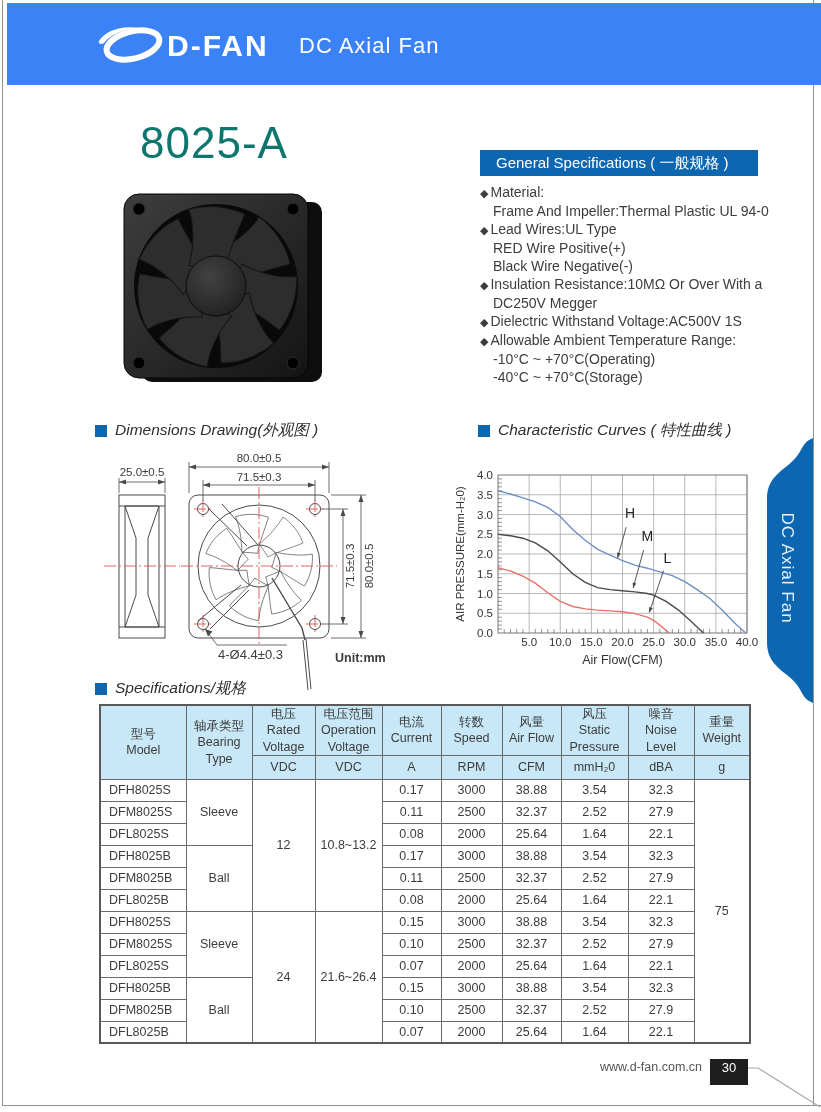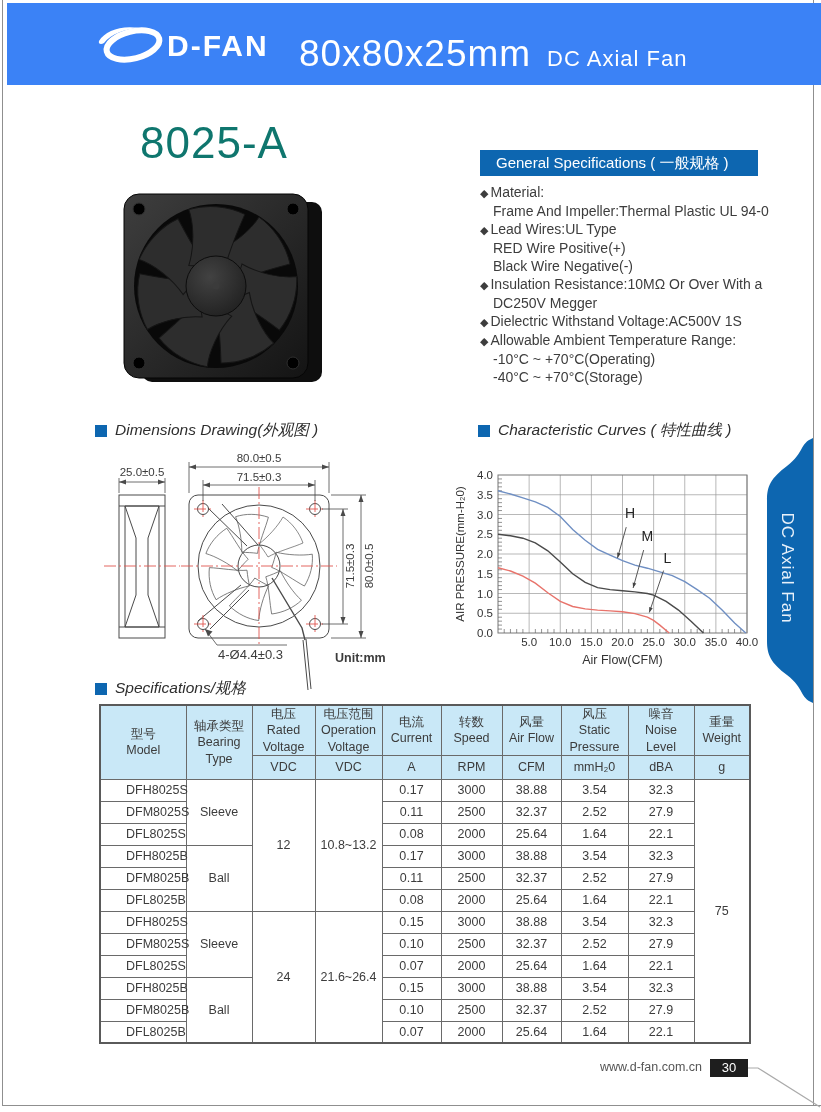--- a/index.html
+++ b/index.html
@@ -27,45 +27,44 @@
   .sq{width:12px;height:12px;background:#0d66b0;display:inline-block;}
   
   .tblwrap{position:absolute;left:99px;top:704px;}
   table.spec{border-collapse:collapse;table-layout:fixed;width:650px;border:2px solid #5a5a5a;}
   table.spec th,table.spec td{border:1px solid #6a6a6a;font-size:12.5px;color:#3c3c3c;
       text-align:center;padding:0 2px;font-weight:normal;}
   table.spec thead th{background:#c9e8f7;line-height:1.3;}
   table.spec thead tr:first-child{height:50px;}
   table.spec thead tr.units{height:24px;}
   table.spec tbody tr{height:22px;}
-  table.spec td.model{text-align:left;padding-left:25px;margin-left:19px;}
+  table.spec td.model{text-align:left;padding-left:8px;margin-left:19px;}
   
   .site{position:absolute;left:540px;top:1060px;width:162px;text-align:right;font-size:12.5px;color:#555;}
-  .pagebox{position:absolute;left:710px;top:1059px;width:38px;height:18px;background:#1e1e1e;color:#fff;
+  .pagebox{position:absolute;left:710px;top:1059px;width:38px;height:26px;background:#1e1e1e;color:#fff;
            font-size:13px;text-align:center;line-height:18px;}
   .tab{position:absolute;left:765px;top:438px;}
   svg text{font-family:"Liberation Sans",sans-serif;}
 </style>
 </head>
 <body>
 
 <div class="page">
 
   <div class="pborder" style="left:2px;top:0;width:1px;height:1105px"></div>
   <div class="pborder" style="left:813px;top:0;width:1px;height:1105px"></div>
   <div class="pborder" style="left:2px;top:1105px;width:819px;height:1px"></div>
 
   <div class="hdr">
     <svg class="logo" width="185" height="44" viewBox="0 0 185 44">
       <path d="M4,18 C10,8 26,2 44,5 C30,6 16,11 9,20 C6,22 3,21 4,18 Z" fill="#fff"></path>
       <ellipse cx="38" cy="22" rx="27" ry="13.5" fill="none" stroke="#fff" stroke-width="6" transform="rotate(-14 38 22)"></ellipse>
       <text x="72" y="33" font-size="30" font-weight="bold" fill="#fff" letter-spacing="2">D-FAN</text>
     </svg>
     <div class="hdr-titles">
-      <span class="hdr-size">80x80x25mm</span>
       <span class="hdr-sub">DC Axial Fan</span>
     </div>
   </div>
 
   <div class="model-title">8025-A</div>
 
   <svg class="photo" width="210" height="196" viewBox="0 0 210 196">
     <defs>
       <linearGradient id="fgrad" x1="0" y1="0" x2="1" y2="1">
         <stop offset="0" stop-color="#3e3e3e"></stop>

